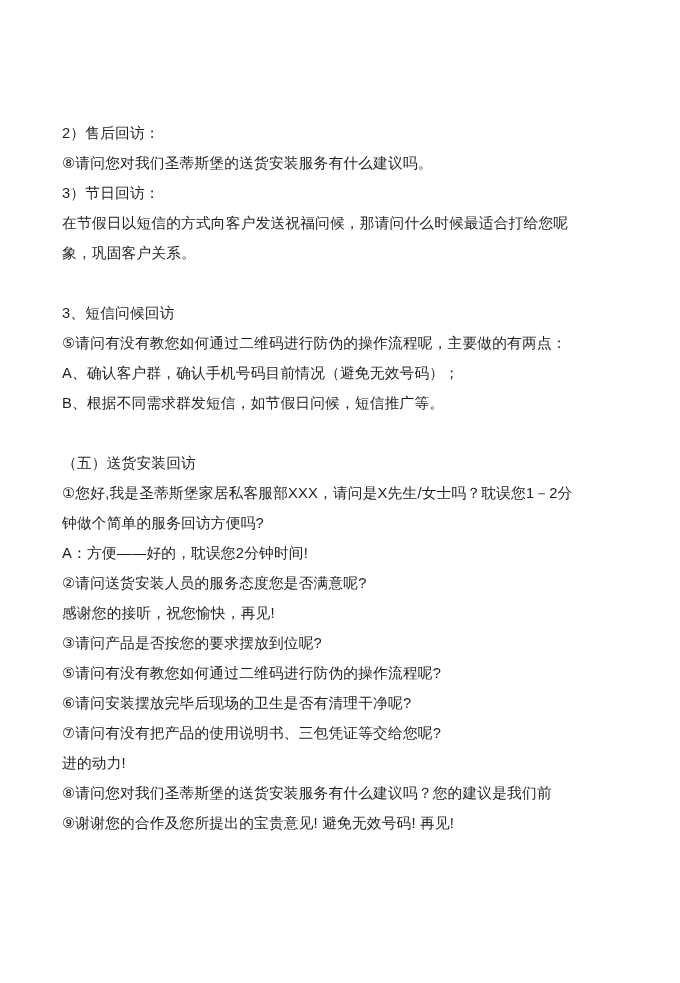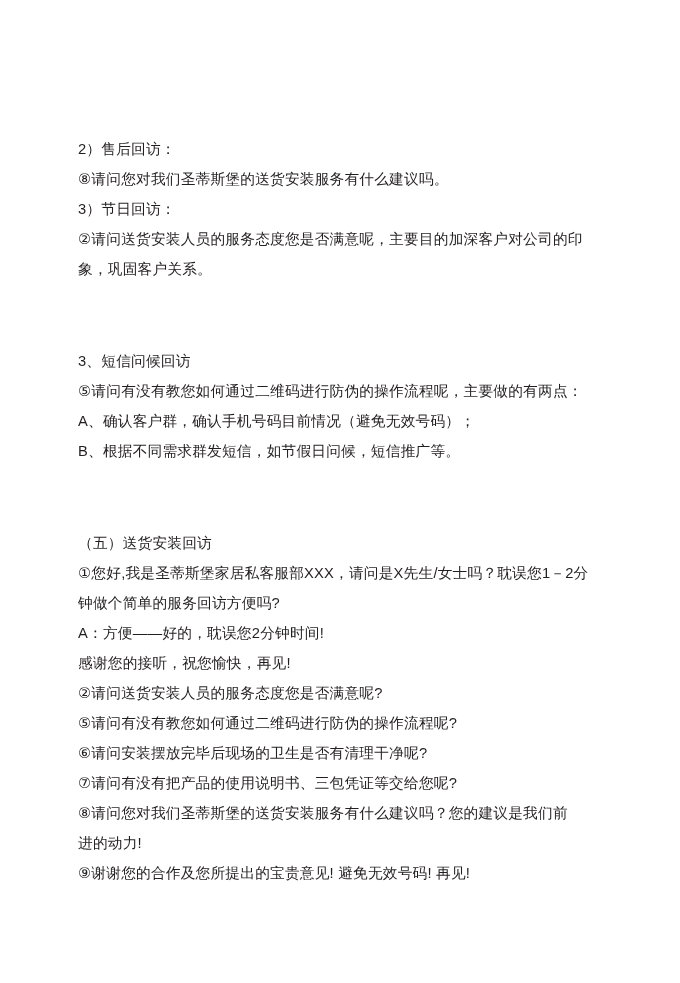--- a/index.html
+++ b/index.html
@@ -33,57 +33,58 @@
     white-space: pre-wrap;
     word-break: break-word;
   }
   .para.bold {
     font-weight: 400;
   }
   .gap-lg {
     height: 30px;
   }
   .block {
-    margin: 16px;
+    margin: 0;
   }
 </style>
 </head>
 <body>
 
 <div class="page">
   <div class="doc">
 
     <div class="block">
       <p class="para">2）售后回访：</p>
       <p class="para">⑧请问您对我们圣蒂斯堡的送货安装服务有什么建议吗。</p>
       <p class="para">3）节日回访：</p>
-      <p class="para">②请问送货安装人员的服务态度您是否满意呢，主要目的加深客户对公司的印</p>
+      <p class="para">在节假日以短信的方式向客户发送祝福问候，那请问什么时候最适合打给您呢</p>
       <p class="para">象，巩固客户关系。</p>
     </div>
 
     <div class="gap-lg"></div>
 
     <div class="block">
       <p class="para bold">3、短信问候回访</p>
       <p class="para">⑤请问有没有教您如何通过二维码进行防伪的操作流程呢，主要做的有两点：</p>
       <p class="para">A、确认客户群，确认手机号码目前情况（避免无效号码）；</p>
       <p class="para">B、根据不同需求群发短信，如节假日问候，短信推广等。</p>
     </div>
 
     <div class="gap-lg"></div>
 
     <div class="block">
       <p class="para bold">（五）送货安装回访</p>
       <p class="para">①您好,我是圣蒂斯堡家居私客服部XXX，请问是X先生/女士吗？耽误您1－2分</p>
       <p class="para">钟做个简单的服务回访方便吗?</p>
       <p class="para">A：方便——好的，耽误您2分钟时间!</p>
+      <p class="para">②请问送货安装人员的服务态度您是否满意呢?</p>
       <p class="para">感谢您的接听，祝您愉快，再见!</p>
-      <p class="para">②请问送货安装人员的服务态度您是否满意呢?</p>
+      <p class="para">③请问产品是否按您的要求摆放到位呢?</p>
       <p class="para">⑤请问有没有教您如何通过二维码进行防伪的操作流程呢?</p>
       <p class="para">⑥请问安装摆放完毕后现场的卫生是否有清理干净呢?</p>
       <p class="para">⑦请问有没有把产品的使用说明书、三包凭证等交给您呢?</p>
+      <p class="para">进的动力!</p>
       <p class="para">⑧请问您对我们圣蒂斯堡的送货安装服务有什么建议吗？您的建议是我们前</p>
-      <p class="para">进的动力!</p>
       <p class="para">⑨谢谢您的合作及您所提出的宝贵意见! 避免无效号码! 再见!</p>
     </div>
 
   </div>
 </div>
 
 </body></html>

